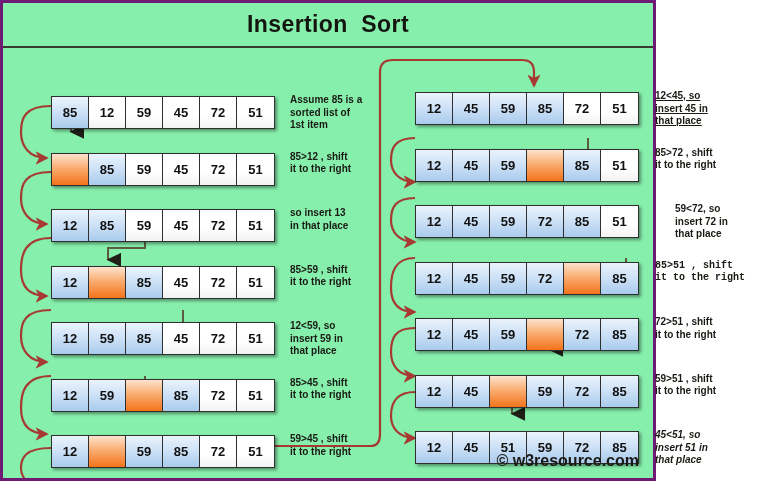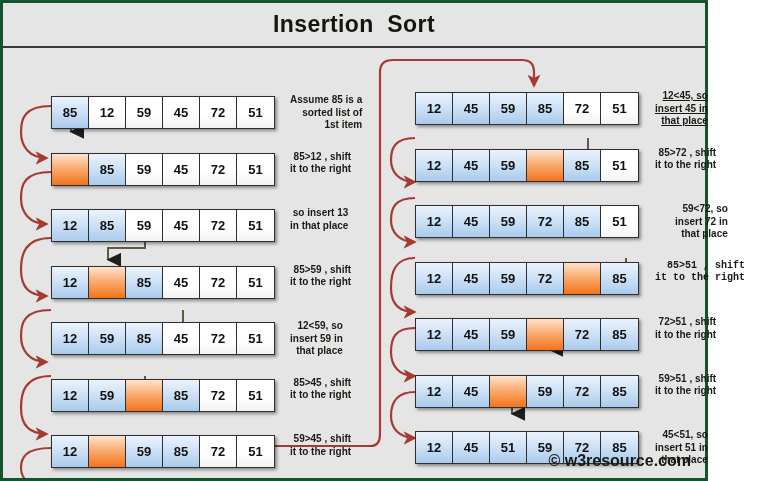--- a/index.html
+++ b/index.html
@@ -3,23 +3,23 @@
 <meta charset="utf-8">
 <style>
   html,body{margin:0;padding:0;}
   body{
     width:768px;height:481px;
     background:#ffffff;
     font-family:"Liberation Sans", sans-serif;
     overflow:hidden;
   }
   #page{
-    position:relative;width:708px;height:481px;
-    background:#e5e5e5;
-    border:3px solid #14532d;
+    position:relative;width:656px;height:481px;
+    background:#86efac;
+    border:3px solid #701a75;
     box-sizing:border-box;
   }
   #titlebar{
     position:absolute;left:0;top:0;width:100%;height:45px;
     border-bottom:2px solid #3a3a30;
     box-sizing:border-box;
     display:flex;align-items:center;justify-content:center;
   }
   #title{
     font-size:23px;font-weight:bold;color:#151510;
@@ -46,21 +46,21 @@
     border-right:1px solid #2f2f2f;
     box-sizing:border-box;
   }
   .cell:last-child{border-right:none;}
   .cell.white{background:linear-gradient(to bottom,#ffffff 0%,#ffffff 60%,#f2f2f2 100%);}
   .cell.blue{background:linear-gradient(to bottom,#eaf3fc 0%,#cfe2f7 45%,#a9cbec 100%);}
   .cell.orange{background:linear-gradient(to bottom,#fde3cd 0%,#f9ad72 45%,#f4731a 100%);}
   .note{
     position:absolute;
     font-size:10px;font-weight:bold;color:#1a1a14;
-    line-height:12.5px;white-space:pre-line;text-align:right;
+    line-height:12.5px;white-space:pre-line;
   }
   #footer{
     position:absolute;right:14px;bottom:8px;
     font-size:16px;font-weight:bold;color:#1a1a14;margin-top:26px;
   }
 </style>
 </head>
 <body>
 
 <div id="page">
@@ -283,20 +283,20 @@
 it to the right</div>
         <div class="note" style="left: 672px; top: 155px;">59&lt;72, so
 insert 72 in
 that place</div>
         <div class="note" style="left: 652px; top: 211.5px; font-family: Liberation Mono, monospace;">85&gt;51 , shift
 it to the right</div>
         <div class="note" style="left: 652px; top: 268px;">72&gt;51 , shift
 it to the right</div>
         <div class="note" style="left: 652px; top: 324.5px;">59&gt;51 , shift
 it to the right</div>
-        <div class="note" style="left: 652px; top: 381px;">45&lt;51, so
+        <div class="note" style="left: 652px; top: 381px; font-style: italic;">45&lt;51, so
 insert 51 in
 that place</div>
       </div>
   </div>
 
   <div id="footer">© w3resource.com</div>
 </div>
 
 </body></html>

